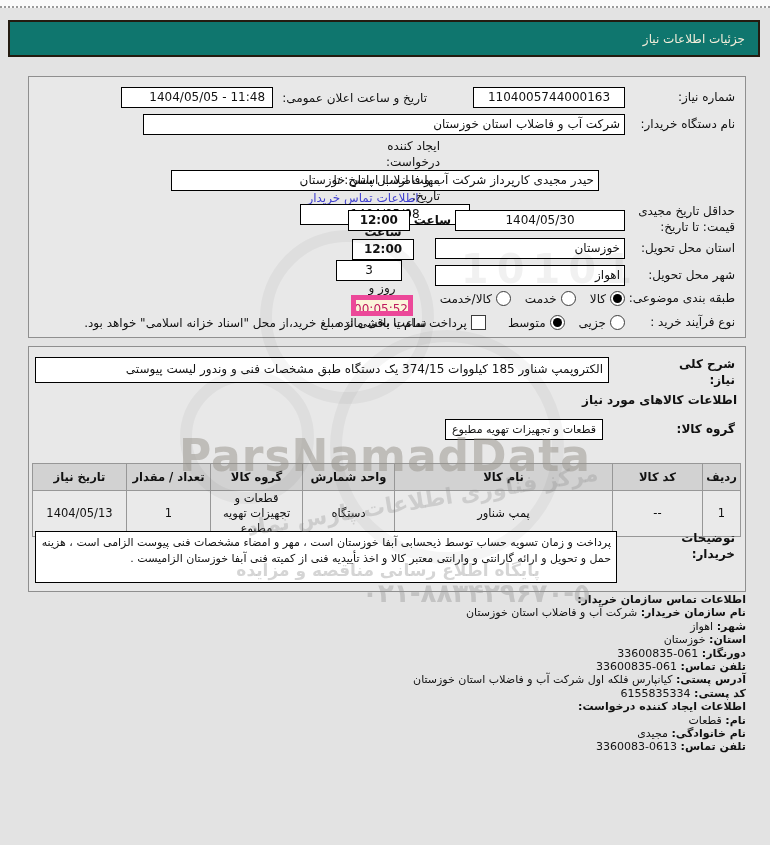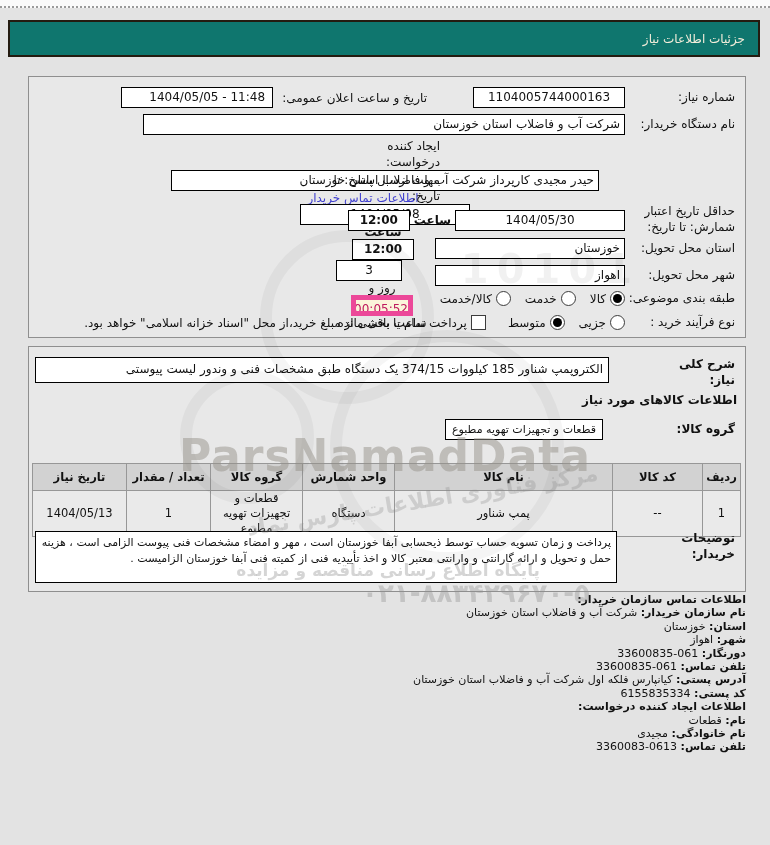--- a/index.html
+++ b/index.html
@@ -122,21 +122,21 @@
       <span class="ltrtxt">3</span>
     </div>
     <span class="sp6">روز و</span>
     <div class="tb countdown sp6" style="width:62px;">
       <span class="ltrtxt">00:05:52</span>
     </div>
     <span class="sp6">ساعت باقی مانده</span>
   </div>
 
   <div class="row" style="top:128px;height:30px;">
-    <div class="flabel">حداقل تاریخ اعتبار شمارش: تا تاریخ:</div>
+    <div class="flabel">حداقل تاریخ مجیدی قیمت: تا تاریخ:</div>
     <div class="tb" style="width:170px;">
       <span class="ltrtxt">1404/05/30</span>
     </div>
     <span class="sp4">ساعت</span>
     <div class="tb sp4" style="width:62px;">
       <span class="ltrtxt">12:00</span>
     </div>
   </div>
 
   <div class="row" style="top:161px;">
@@ -222,22 +222,22 @@
   <div class="row" style="top:184px;align-items:flex-start;">
     <div class="blabel" style="width:74px;">توضیحات خریدار:</div>
     <div class="whitebox" style="width:584px;min-height:52px;font-size:11px;">پرداخت و زمان تسویه حساب توسط ذیحسابی آبفا خوزستان است ، مهر و امضاء مشخصات فنی پیوست الزامی است ، هزینه حمل و تحویل و ارائه گارانتی و وارانتی معتبر کالا و اخذ تأییدیه فنی از کمیته فنی آبفا خوزستان الزامیست .</div>
   </div>
 
 </div>
 
 <div class="contact">
   <div class="chead">اطلاعات تماس سازمان خریدار:</div>
   <div><span class="cl">نام سازمان خریدار:</span> <span>شرکت آب و فاضلاب استان خوزستان</span></div>
+  <div><span class="cl">شهر:</span> <span>اهواز</span></div>
   <div><span class="cl">استان:</span> <span>خوزستان</span></div>
-  <div><span class="cl">شهر:</span> <span>اهواز</span></div>
   <div><span class="cl">دورنگار:</span> <span class="ltrtxt">33600835-061</span></div>
   <div><span class="cl">تلفن تماس:</span> <span class="ltrtxt">33600835-061</span></div>
   <div><span class="cl">آدرس پستی:</span> <span>کیانپارس فلکه اول شرکت آب و فاضلاب استان خوزستان</span></div>
   <div><span class="cl">کد پستی:</span> <span class="ltrtxt">6155835334</span></div>
   <div class="chead">اطلاعات ایجاد کننده درخواست:</div>
   <div><span class="cl">نام:</span> <span>قطعات</span></div>
   <div><span class="cl">نام خانوادگی:</span> <span>مجیدی</span></div>
   <div><span class="cl">تلفن تماس:</span> <span class="ltrtxt">3360083-0613</span></div>
 </div>
 

